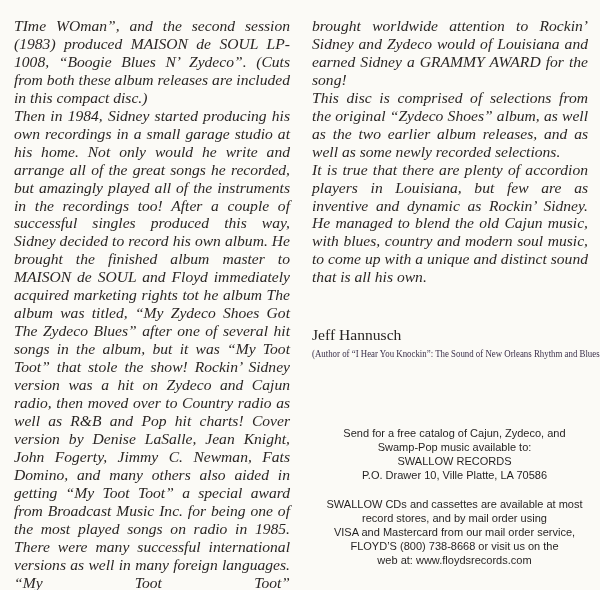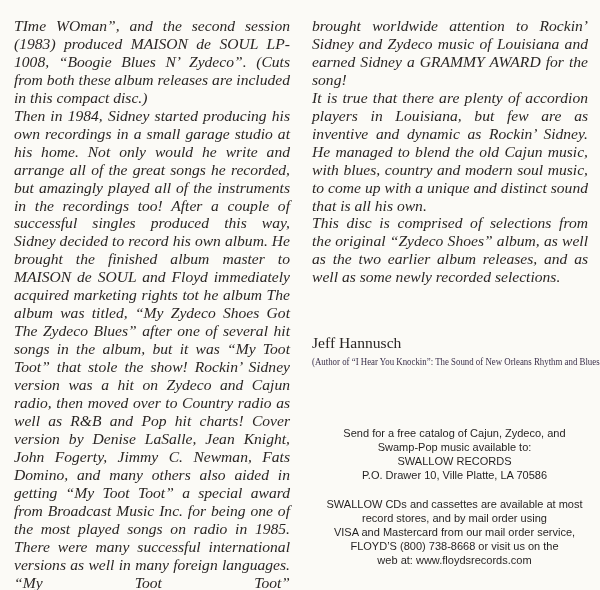--- a/index.html
+++ b/index.html
@@ -15,21 +15,21 @@
     font-size: 15.6px;
     line-height: 17.95px;
     color: #2a2624;
     text-align: justify;
   }
   .col-left { left: 14px; width: 276px; }
   .col-right { left: 312px; width: 276px; }
   .para { margin: 0; font-style: italic; }
   .para.last-just { text-align-last: justify; }
   .gap { height: 17.95px; }
-  .author-name { margin-top: 12px; }
+  .author-name { margin-top: 4px; }
   .author-note {
     font-family: "Liberation Serif", serif;
     font-size: 9.6px;
     line-height: 12px;
     transform: scaleX(0.92);
     transform-origin: left;
     white-space: nowrap;
     color: #3a2f4a;
     margin-top: 4px;
   }
@@ -50,23 +50,23 @@
 </style>
 </head>
 <body>
 
 <div class="col col-left">
   <p class="para">TIme WOman”, and the second session (1983) produced MAISON de SOUL LP-1008, “Boogie Blues N’ Zydeco”. (Cuts from both these album releases are included in this compact disc.)</p>
   <p class="para last-just">Then in 1984, Sidney started producing his own recordings in a small garage studio at his home. Not only would he write and arrange all of the great songs he recorded, but amazingly played all of the instruments in the recordings too! After a couple of successful singles produced this way, Sidney decided to record his own album. He brought the finished album master to MAISON de SOUL and Floyd immediately acquired marketing rights tot he album The album was titled, “My Zydeco Shoes Got The Zydeco Blues” after one of several hit songs in the album, but it was “My Toot Toot” that stole the show! Rockin’ Sidney version was a hit on Zydeco and Cajun radio, then moved over to Country radio as well as R&amp;B and Pop hit charts! Cover version by Denise LaSalle, Jean Knight, John Fogerty, Jimmy C. Newman, Fats Domino, and many others also aided in getting “My Toot Toot” a special award from Broadcast Music Inc. for being one of the most played songs on radio in 1985. There were many successful international versions as well in many foreign languages. “My Toot Toot”</p>
 </div>
 
 <div class="col col-right">
-  <p class="para">brought worldwide attention to Rockin’ Sidney and Zydeco music of Louisiana and earned Sidney a GRAMMY AWARD for the song!</p>
+  <p class="para">brought worldwide attention to Rockin’ Sidney and Zydeco would of Louisiana and earned Sidney a GRAMMY AWARD for the song!</p>
+  <p class="para">This disc is comprised of selections from the original “Zydeco Shoes” album, as well as the two earlier album releases, and as well as some newly recorded selections.</p>
   <p class="para">It is true that there are plenty of accordion players in Louisiana, but few are as inventive and dynamic as Rockin’ Sidney. He managed to blend the old Cajun music, with blues, country and modern soul music, to come up with a unique and distinct sound that is all his own.</p>
-  <p class="para">This disc is comprised of selections from the original “Zydeco Shoes” album, as well as the two earlier album releases, and as well as some newly recorded selections.</p>
   <div class="gap"></div>
   <div class="gap"></div>
   <div class="author-name">Jeff Hannusch</div>
   <div class="author-note">(Author of “I Hear You Knockin”: The Sound of New Orleans Rhythm and Blues.)</div>
 </div>
 
 <div class="info info-1">
   <div>Send for a free catalog of Cajun, Zydeco, and</div>
   <div>Swamp-Pop music available to:</div>
   <div>SWALLOW RECORDS</div>

